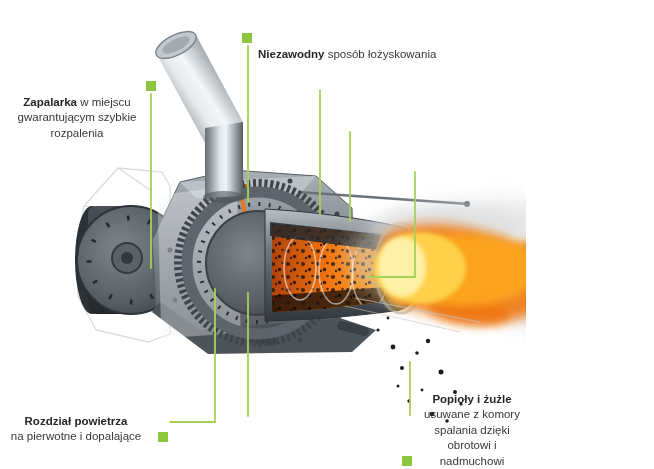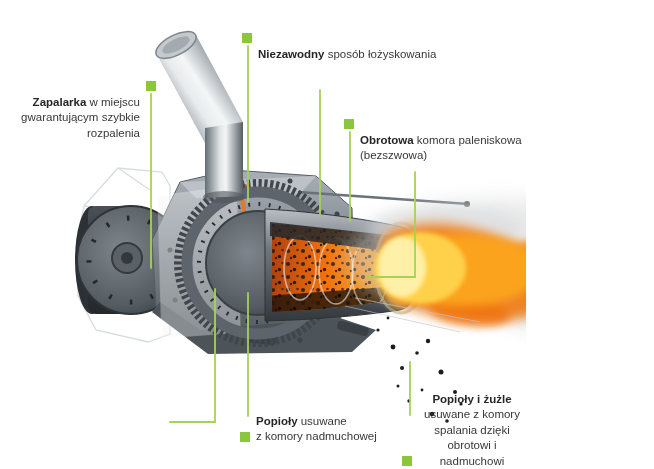--- a/index.html
+++ b/index.html
@@ -3,21 +3,21 @@
 <meta charset="utf-8">
 <style>
   html,body{margin:0;padding:0;background:#ffffff;}
   .stage{position:relative;width:526px;height:469px;background:#fff;overflow:hidden;
          font-family:"Liberation Sans",sans-serif;}
   .stage svg{position:absolute;left:0;top:0;}
   .label{position:absolute;font-size:11.5px;line-height:15.5px;
          color:var(--text-color,#383838);white-space:pre-line;}
   .label .lead{font-weight:bold;color:#262626;}
   .pl{padding-left:16px;}
-  .pr{padding-right:16px;text-align:right;}
+  .pr{padding-right:16px;text-align:center;}
   .bullet{position:absolute;width:10px;height:10px;background:var(--accent-green,#8cc63c);}
   .b-tl{left:0;top:2px;}
   .b-tr{right:0;top:2px;}
   .b-bl{left:0;bottom:3px;}
   .b-br{right:0;bottom:3px;}
   .leader{fill:none;stroke:var(--line-green,#a6d158);stroke-width:1.8;stroke-linecap:round;}
 </style>
 </head>
 <body>
 
@@ -205,35 +205,32 @@
       <polyline class="leader" points="248,416 248,293"></polyline>
       <polyline class="leader" points="410,415 410,362"></polyline>
     </g>
   </svg>
 
   <div class="label pl" style="left:242px;top:31px;">
     <span class="bullet b-tl"></span><span class="lead">Niezawodny</span><span> sposób łożyskowania</span>
   </div>
 
 
-  <div class="label pl" style="left:344px;top:117px;">
-    <span class="bullet b-tl"></span><span class="lead">Obrotowa</span><span> komora paleniskowa (bezszwowa)</span>
-  </div>
 
 
   <div class="label pr" style="left:14px;top:79px;width:126px;">
     <span class="bullet b-tr"></span><span class="lead">Zapalarka</span><span> w miejscu
 gwarantującym szybkie
 rozpalenia</span>
   </div>
 
-
-  <div class="label pl" style="left:240px;top:398px;">
-    <span class="bullet b-bl"></span><span class="lead">Popioły</span><span> usuwane
-z komory nadmuchowej</span>
-  </div>
+  <div class="label pr" style="left:0px;top:398px;width:152px;">
+    <span class="bullet b-br"></span><span class="lead">Rozdział powietrza</span><span>
+na pierwotne i dopalające</span>
+  </div>
+
 
   <div class="label pl" style="left:402px;top:376px;text-align:center;">
     <span class="bullet b-bl"></span><span class="lead">Popioły i żużle</span><span> usuwane z komory
 spalania dzięki obrotowi i nadmuchowi</span>
   </div>
 
 </div>
 
 </body></html>

